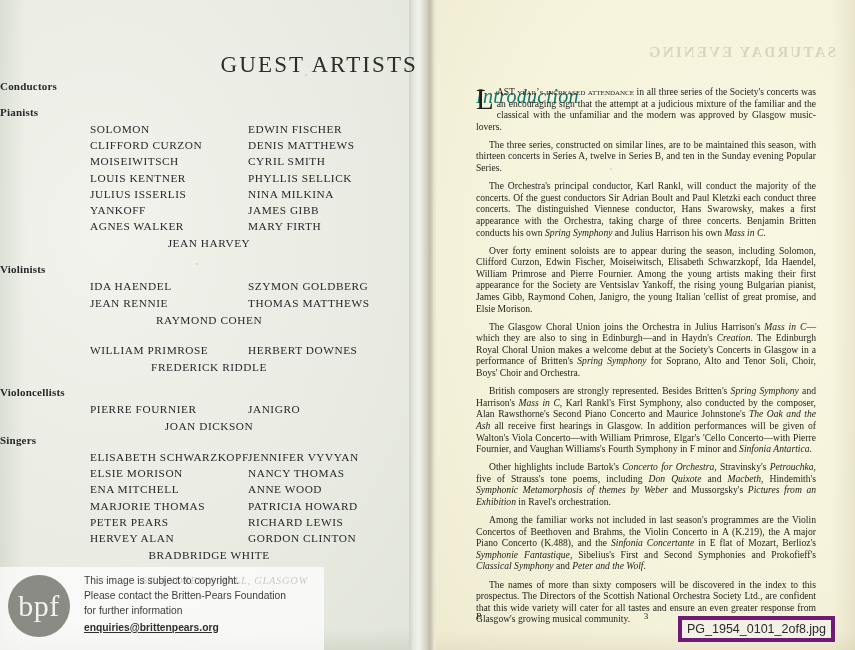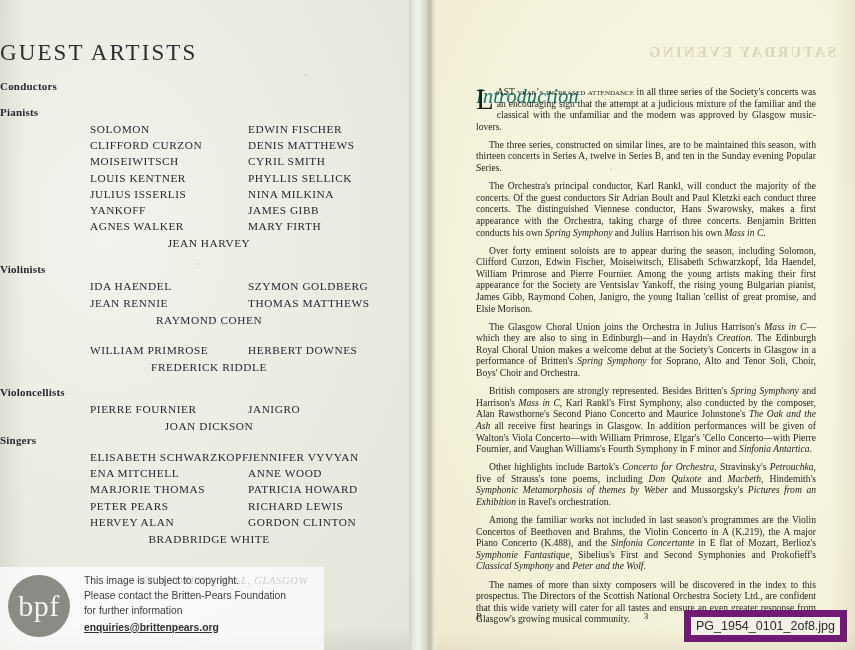--- a/index.html
+++ b/index.html
@@ -36,21 +36,21 @@
   .page-right:after{
     content:"";position:absolute;inset:0;
     background:linear-gradient(270deg, rgba(196,190,158,.26) 0px, rgba(255,255,255,0) 24px),
                linear-gradient(0deg, rgba(196,190,158,.22) 0px, rgba(255,255,255,0) 20px);
     pointer-events:none;
   }
 
   
   .lp{position:absolute;left:0;top:0;width:418px;height:650px;}
   .guest-title{
-    position:absolute;top:40px;left:0;width:418px;text-align:left;
+    position:absolute;top:52px;left:0;width:418px;text-align:right;
     font-size:23px;letter-spacing:2.1px;color:#2b2f2b;
     font-family:"Liberation Serif", serif;
   }
   .sect{
     width:418px;text-align:left;font-weight:bold;font-size:11px;
     color:#25292a;letter-spacing:.2px;
   }
   .cols{position:relative;width:418px;}
   .row{position:relative;height:16.2px;}
   .cA{position:absolute;left:90px;font-size:11.3px;letter-spacing:.55px;color:#24282a;white-space:nowrap;}
@@ -117,25 +117,25 @@
     font-family:"Liberation Sans", sans-serif;
     font-size:10.3px;line-height:15.2px;color:#3d3d3d;
   }
   .wm-mail{
     text-decoration:underline;font-weight:bold;color:#2f2f2f;
     display:block;margin-top:1px;
   }
 
   
   .fname{
-    position:absolute;right:8px;bottom:8px;
+    position:absolute;right:20px;bottom:8px;
     font-family:"Liberation Sans", sans-serif;
     font-size:12.5px;color:#2a2a2a;
     background:#f3f1e6;padding:2px 5px;
-    border:7px solid #701a75;
+    border:4px solid #701a75;
   }
   .speck{position:absolute;border-radius:50%;background:rgba(120,120,100,.25);}
 </style>
 </head>
 <body>
 
 <div id="scan">
 
   <div class="page-left"></div>
   <div class="gutter"></div>
@@ -218,20 +218,24 @@
             </div>
           </div>
           <div class="center-name" style="margin-top: 1px;">JOAN DICKSON</div>
         </div>
         <div style="margin-top: 2px;">
           <div class="sect">Singers</div>
           <div class="cols" style="margin-top: 5px;">
             <div class="row">
               <span class="cA">ELISABETH SCHWARZKOPF</span>
               <span class="cB">JENNIFER VYVYAN</span>
+            </div>
+            <div class="row">
+              <span class="cA">ELSIE MORISON</span>
+              <span class="cB">NANCY THOMAS</span>
             </div>
             <div class="row">
               <span class="cA">ENA MITCHELL</span>
               <span class="cB">ANNE WOOD</span>
             </div>
             <div class="row">
               <span class="cA">MARJORIE THOMAS</span>
               <span class="cB">PATRICIA HOWARD</span>
             </div>
             <div class="row">

